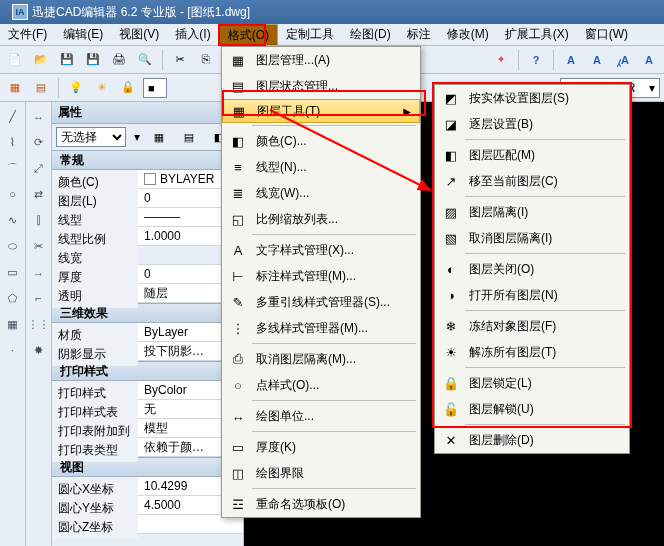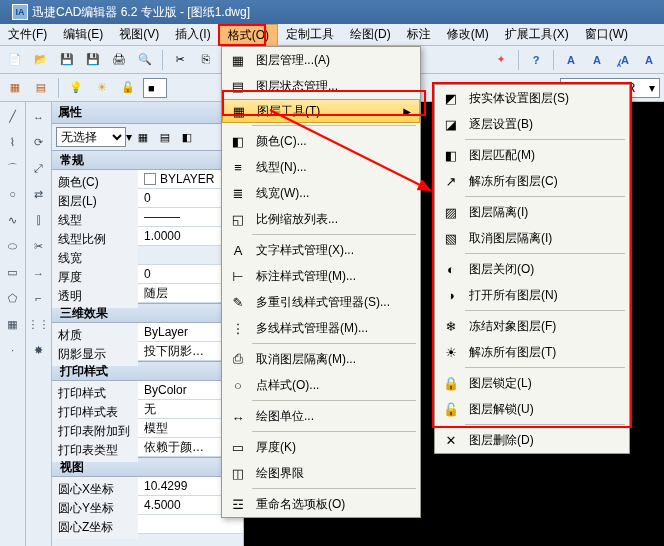--- a/index.html
+++ b/index.html
@@ -1,30 +1,30 @@
 <!DOCTYPE html>
 <html><head>
 <meta charset="utf-8">
 <style>
   * { box-sizing: border-box; margin: 0; padding: 0; font-family: "Microsoft YaHei", "SimSun", sans-serif; font-size: 12px; }
   body { background: #f0f0f0; width: 664px; height: 546px; overflow: hidden; position: relative; }
   .titlebar { background: linear-gradient(#4a7ab0, #3d6a9e); color: #fff; height: 24px; display: flex; align-items: center; padding: 0 4px; }
   .titlebar .icon { width: 16px; height: 16px; background: #8ab5e0; margin-right: 4px; border: 1px solid #fff; display:flex;align-items:center;justify-content:center;font-size:9px;color:#205080;font-weight:bold;margin-left:8px; }
   .menubar { background: #e8eef5; height: 22px; display: flex; align-items: stretch; border-bottom: 1px solid #b0c0d0; }
   .menubar .mi { padding: 0 8px; display: flex; align-items: center; cursor: default; color: #000; }
-  .menubar .mi.active { background: #fdba74; border: 1px solid #c0a060; border-bottom: none; text-align: center; }
+  .menubar .mi.active { background: #a16207; border: 1px solid #c0a060; border-bottom: none; text-align: center; }
   .toolbar { background: #e8eef5; height: 28px; border-bottom: 1px solid #b0c0d0; display: flex; align-items: center; padding: 0 4px; gap:4px; }
   .tbtn { width: 22px; height: 22px; border: 1px solid transparent; display:flex;align-items:center;justify-content:center; font-size:11px;}
   .toolbar2 { background: #e8eef5; height: 28px; border-bottom: 1px solid #b0c0d0; display: flex; align-items: center; padding: 0 4px; gap:4px;}
   .main { display: flex; height: calc(546px - 24px - 22px - 28px - 28px); position: relative; }
   .vtoolbar { width: 26px; background: #e8eef5; border-right: 1px solid #b0c0d0; display:flex; flex-direction:column; align-items:center; gap:6px; padding-top:4px;}
   .vbtn { width:20px; height:20px; display:flex;align-items:center;justify-content:center;font-size:11px;color:#405060;}
   .prop-panel { width: 192px; background: #e8eef5; border-right: 1px solid #b0c0d0; display:flex; flex-direction:column;}
   .prop-title { background: linear-gradient(#dbe6f2,#c5d5e8); height: 22px; display:flex; align-items:center; padding:0 6px; font-weight:bold; border-bottom:1px solid #a0b0c0;}
-  .prop-toolbar { height: 26px; display:flex; align-items:center; padding:0 4px; gap:0;}
+  .prop-toolbar { height: 26px; display:flex; align-items:center; padding:0 4px; gap:8px;}
   .prop-select { height: 20px; width: 70px; background:#fff; border:1px solid #7a8a9a; font-size:12px;}
   .prop-body { overflow-y:auto; flex:1;}
   .cat { background: linear-gradient(#dbe6f2,#c5d5e8); height:20px; display:flex; align-items:center; padding:0 8px; border-top:1px solid #a0b0c0; border-bottom:1px solid #a0b0c0; font-weight:bold;}
   .prow { display:flex; height:19px; border-bottom:1px solid #d0d8e0;}
   .prow .k { width: 86px; padding:12px 6px; display:flex; align-items:center; background:#eef2f7;}
   .prow .v { flex:1; padding:0 6px; display:flex; align-items:center; background:#fff;}
   .canvas { flex:1; background:#000; position:relative;}
   .dd-menu { position:absolute; background:#f5f5f0; border:1px solid #9a9a90; box-shadow:2px 2px 6px rgba(0,0,0,0.3); z-index:10; }
   .dd-menu .row { height:26px; display:flex; align-items:center; padding:0 28px 0 4px; cursor:default; position:relative;}
   .dd-menu .row .ricon { width:24px; height:24px; display:flex; align-items:center; justify-content:center; margin-right:6px; font-size:13px;}
@@ -323,21 +323,21 @@
       <div class="ricon">◪</div>
       <span>逐层设置(B)</span>
     </div>
     <div class="sep"></div>
     <div class="row">
       <div class="ricon">◧</div>
       <span>图层匹配(M)</span>
     </div>
     <div class="row">
       <div class="ricon">↗</div>
-      <span>解冻所有图层(C)</span>
+      <span>移至当前图层(C)</span>
     </div>
     <div class="sep"></div>
     <div class="row">
       <div class="ricon">▨</div>
       <span>图层隔离(I)</span>
     </div>
     <div class="row">
       <div class="ricon">▧</div>
       <span>取消图层隔离(I)</span>
     </div>

